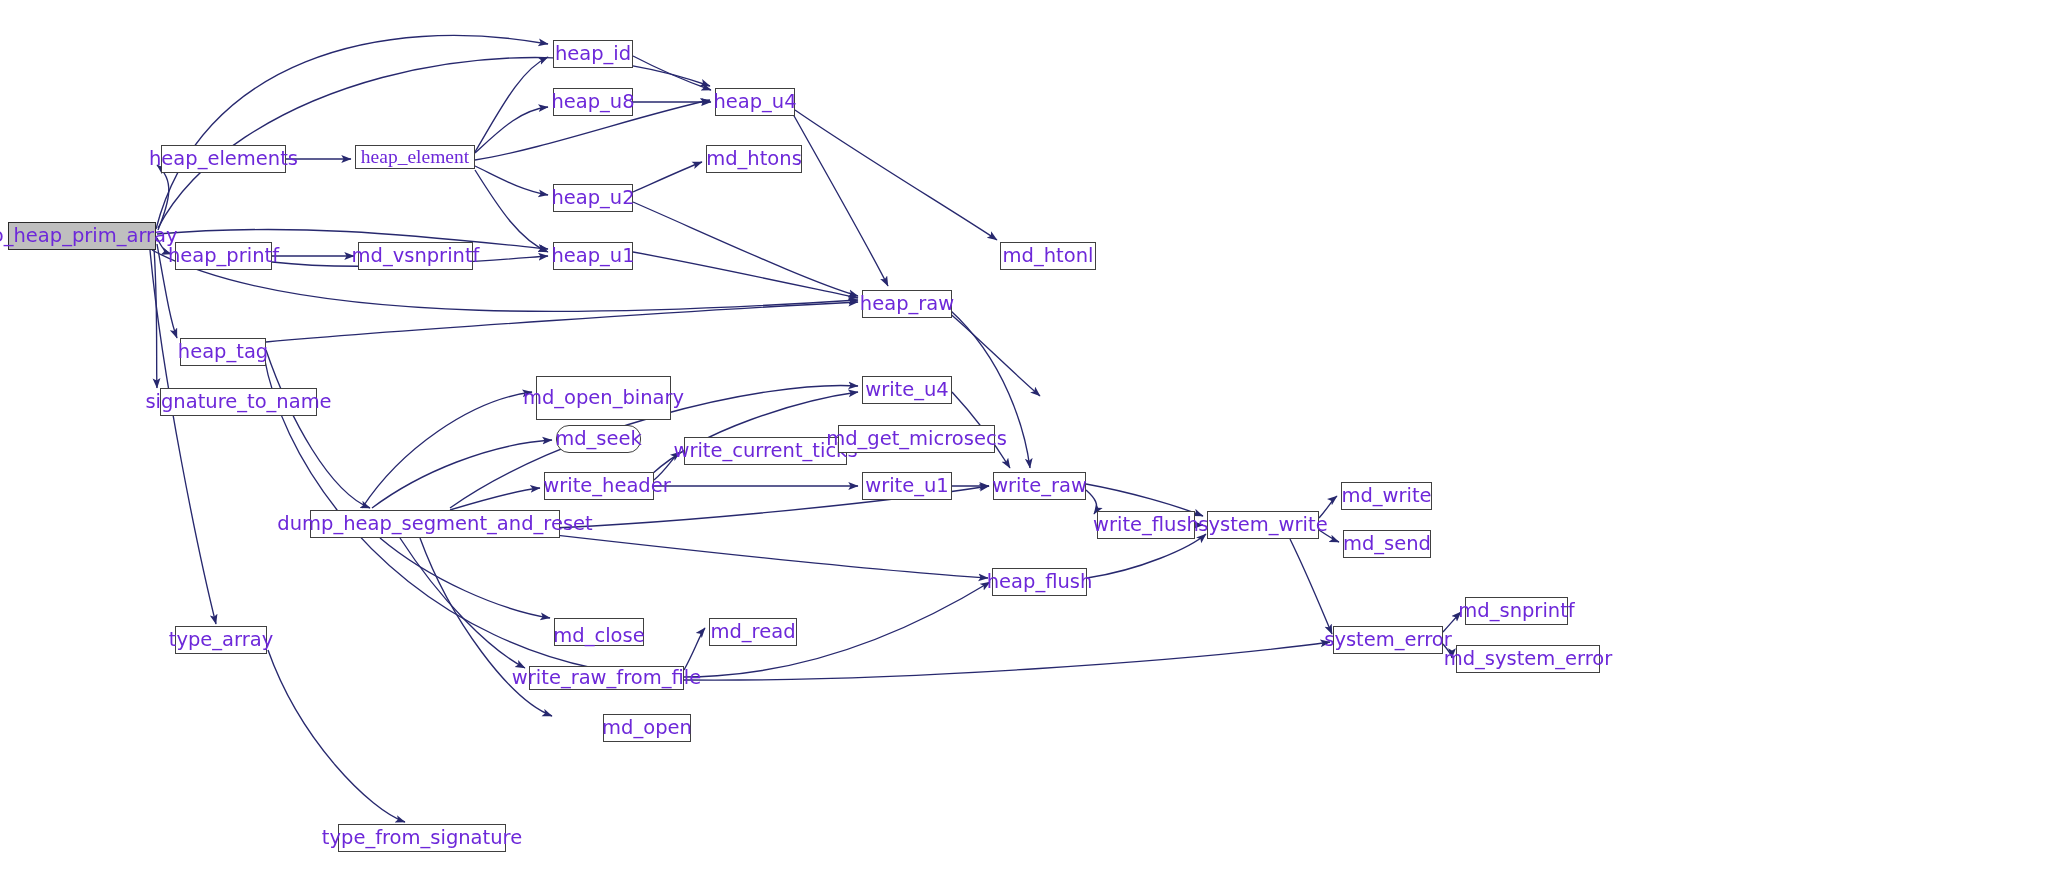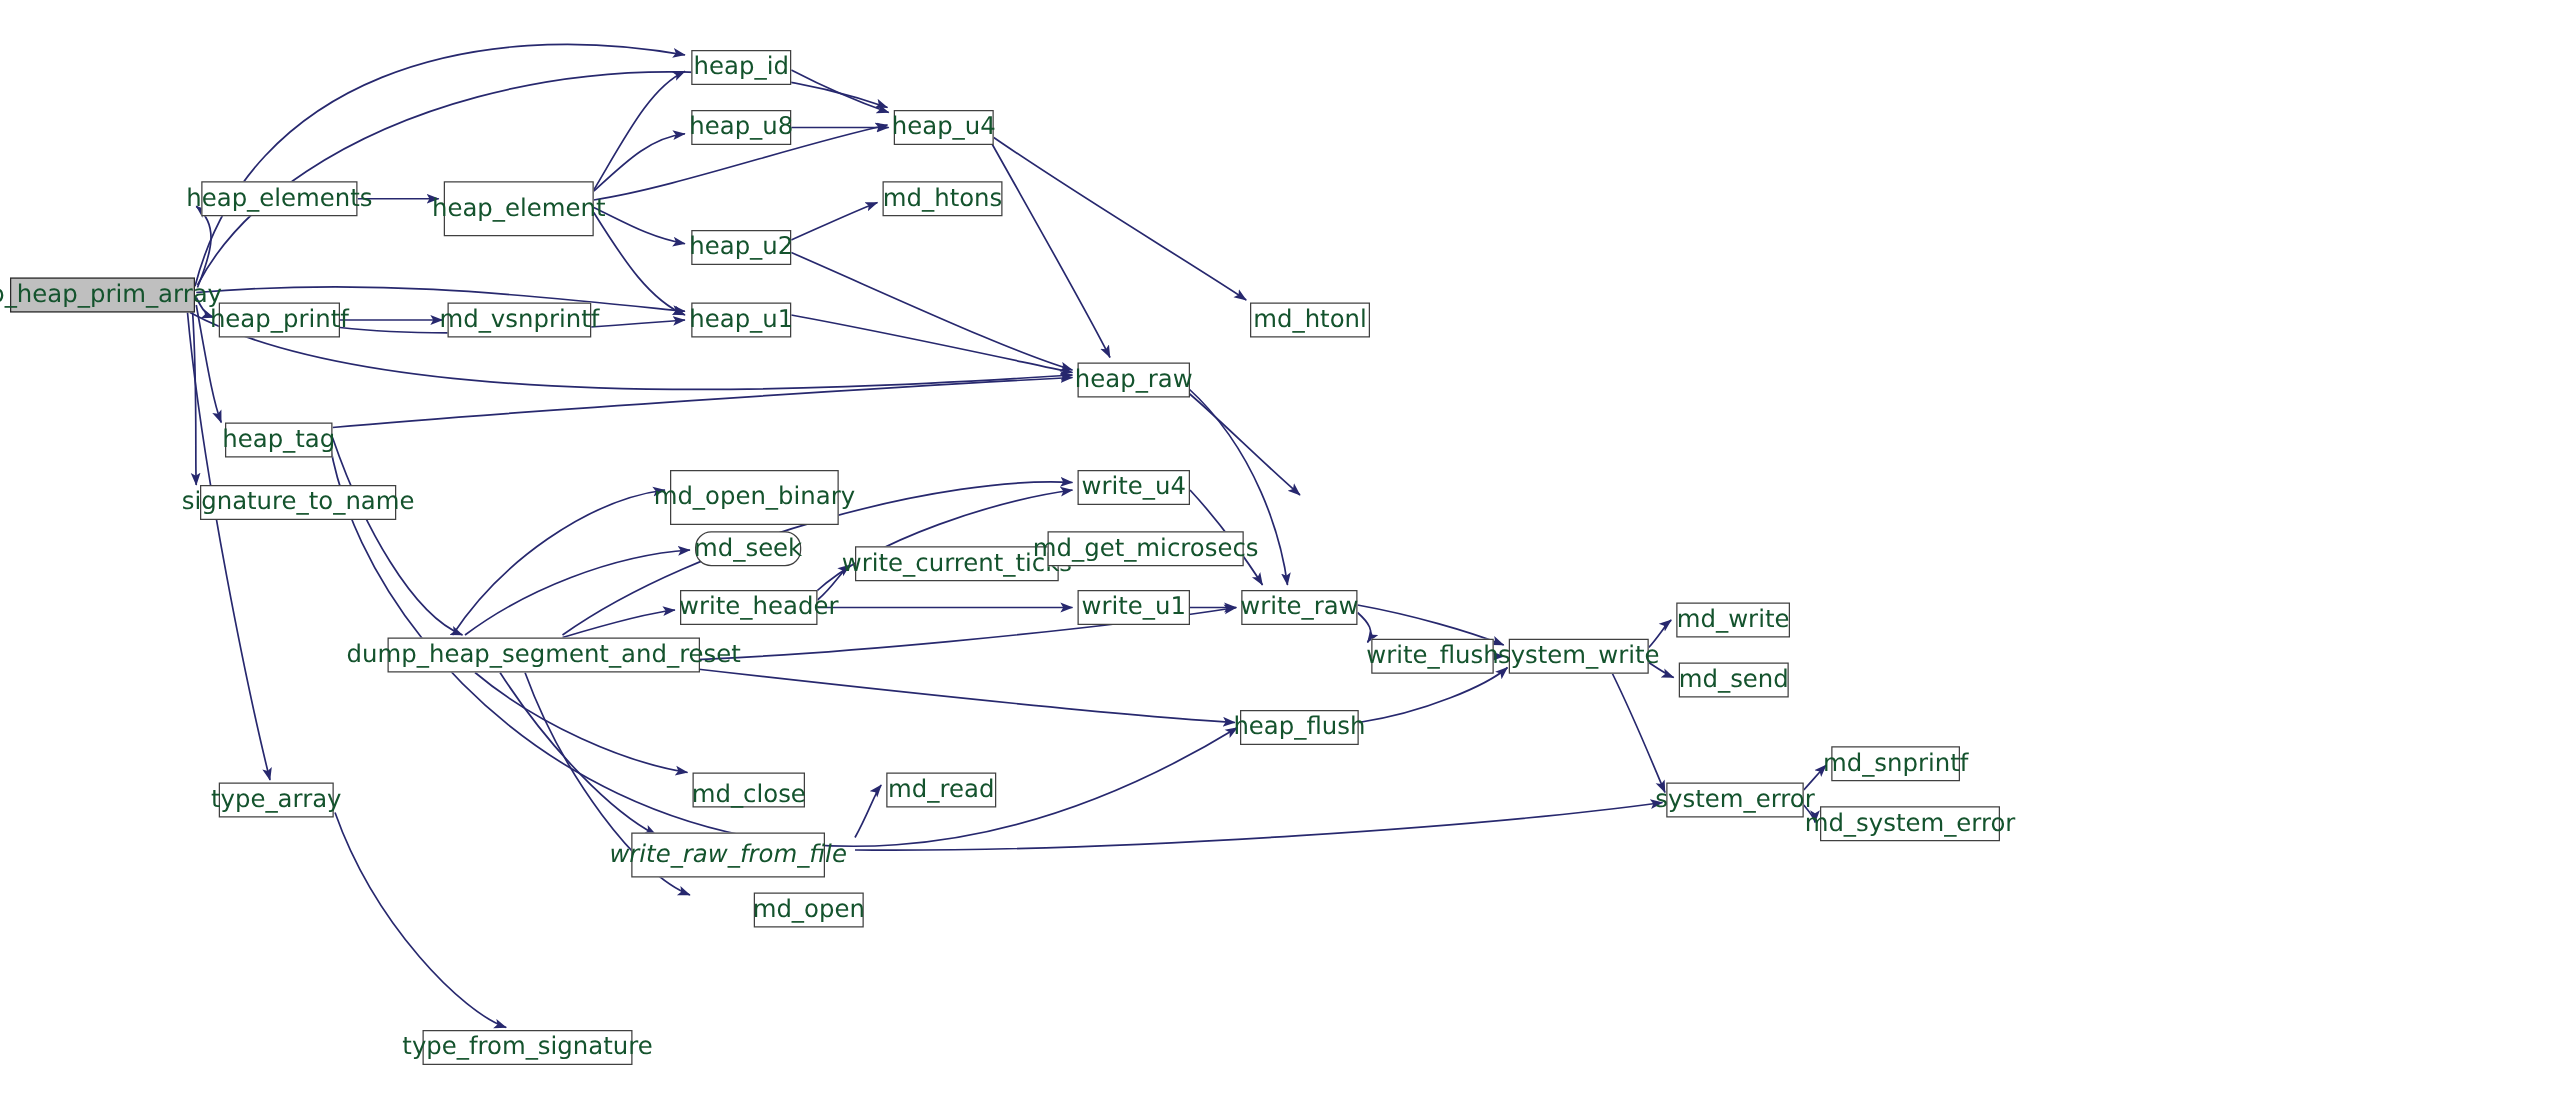--- a/index.html
+++ b/index.html
@@ -22,21 +22,21 @@
     top: 0;
     width: 2056px;
     height: 886px;
     pointer-events: none;
   }
   .gnode {
     position: absolute;
     box-sizing: border-box;
     border: 1px solid #404040;
     background: #ffffff;
-    color: #14532d;
+    color: #6d28d9;
     font-size: 19.5px;
     line-height: 1;
     display: flex;
     align-items: center;
     justify-content: center;
     white-space: nowrap;
     letter-spacing: 0px;
     z-index: 5;
   }
   .gnode.root {
@@ -118,21 +118,21 @@
         <path d="M1443,644 C1448,650 1452,656 1452,658" fill="none" stroke="#27286e" stroke-width="1.35" marker-end="url(#arrowhead)"></path>
       </g>
   </svg>
   <div id="node-group">
       <div class="gnode root" style="left: 8px; top: 222px; width: 148px; height: 28px;">
         <span class="nlabel">io_heap_prim_array</span>
       </div>
       <div class="gnode" style="left: 161px; top: 145px; width: 125px; height: 28px;">
         <span class="nlabel">heap_elements</span>
       </div>
-      <div class="gnode" style="left: 355px; top: 145px; width: 120px; height: 44px;">
+      <div class="gnode" style="left: 355px; top: 145px; width: 120px; height: 24px; font-family: Liberation Serif, serif;">
         <span class="nlabel">heap_element</span>
       </div>
       <div class="gnode" style="left: 175px; top: 242px; width: 97px; height: 28px;">
         <span class="nlabel">heap_printf</span>
       </div>
       <div class="gnode" style="left: 358px; top: 242px; width: 115px; height: 28px;">
         <span class="nlabel">md_vsnprintf</span>
       </div>
       <div class="gnode" style="left: 180px; top: 338px; width: 86px; height: 28px;">
         <span class="nlabel">heap_tag</span>
@@ -178,21 +178,21 @@
       </div>
       <div class="gnode" style="left: 556px; top: 425px; width: 85px; height: 28px; border-radius: 13px;">
         <span class="nlabel">md_seek</span>
       </div>
       <div class="gnode" style="left: 544px; top: 472px; width: 110px; height: 28px; padding-left: 16px;">
         <span class="nlabel">write_header</span>
       </div>
       <div class="gnode" style="left: 554px; top: 618px; width: 90px; height: 28px; align-items: flex-end;">
         <span class="nlabel">md_close</span>
       </div>
-      <div class="gnode" style="left: 505px; top: 666px; width: 155px; height: 36px; font-style: italic;">
+      <div class="gnode" style="left: 529px; top: 666px; width: 155px; height: 24px;">
         <span class="nlabel">write_raw_from_file</span>
       </div>
       <div class="gnode" style="left: 556px; top: 714px; width: 88px; height: 28px; margin-left: 47px;">
         <span class="nlabel">md_open</span>
       </div>
       <div class="gnode" style="left: 709px; top: 618px; width: 88px; height: 28px;">
         <span class="nlabel">md_read</span>
       </div>
       <div class="gnode" style="left: 684px; top: 437px; width: 163px; height: 28px;">
         <span class="nlabel">write_current_ticks</span>

